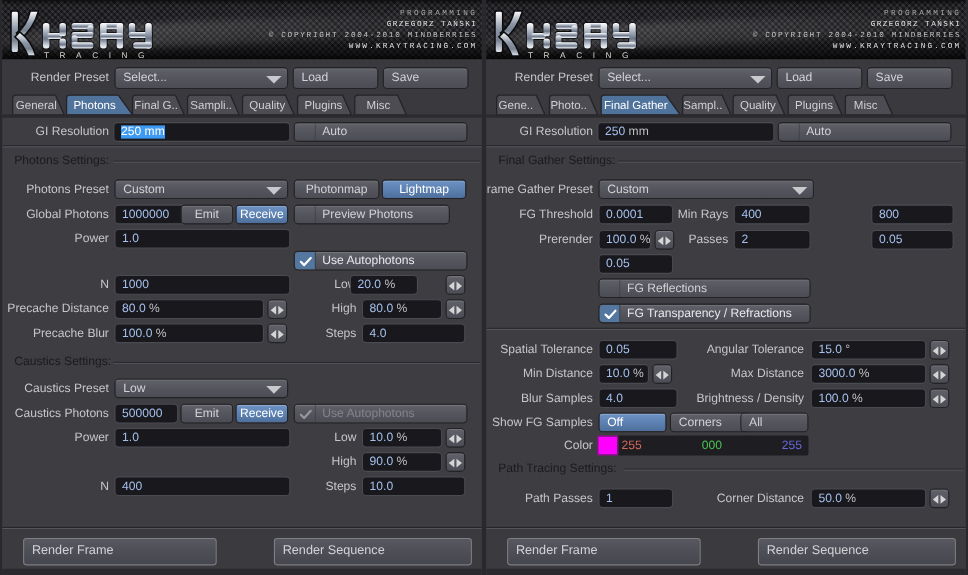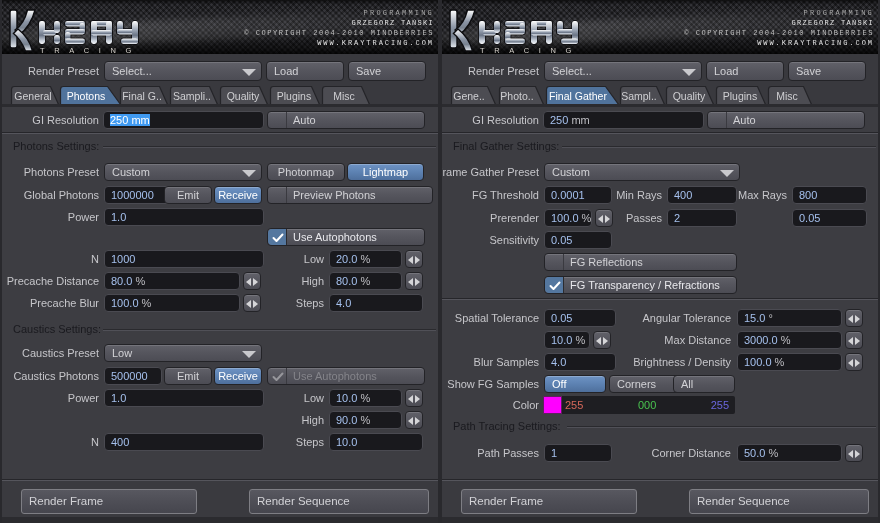--- a/index.html
+++ b/index.html
@@ -143,38 +143,38 @@
 <div class="hdr" style="left:11px;top:140px">Photons Settings:</div>
 <div class="hline" style="left:101px;top:146px;width:333px"></div>
 <div class="lbl" style="left:-53px;top:163px;width:150px">Photons Preset</div>
 <div class="btn left" style="left:102px;top:163px;width:158px;height:18px;line-height:16px">Custom<span class="tri" style="top:6px"></span></div>
 <div class="btn" style="left:265px;top:163px;width:78px;height:18px;line-height:16px">Photonmap</div>
 <div class="btn blue" style="left:345px;top:163px;width:77px;height:18px;line-height:16px">Lightmap</div>
 <div class="lbl" style="left:-53px;top:186px;width:150px">Global Photons</div>
 <div class="in" style="left:102px;top:186px;width:68px"><span class="num">1000000</span></div>
 <div class="btn" style="left:162px;top:186px;width:48px;height:18px;line-height:16px">Emit</div>
 <div class="btn blue" style="left:212px;top:186px;width:48px;height:18px;line-height:16px">Receive</div>
-<div class="btn" style="left:265px;top:186px;width:166px;text-align:left">
+<div class="btn" style="left:265px;top:186px;width:142px;text-align:left">
 <span class="divbox" style="width:19px"></span>
 <span style="position:absolute;left:25px;top:0;line-height:16px;color:#d2d2d6">Preview Photons</span>
 </div>
 <div class="lbl" style="left:-53px;top:208px;width:150px">Power</div>
 <div class="in" style="left:102px;top:208px;width:160px"><span class="num">1.0</span></div>
 <div class="btn" style="left:265px;top:228px;width:158px;text-align:left">
 <span class="divbox bluebox" style="width:19px">
         <svg width="12" height="10" viewBox="0 0 12 10" style="position:absolute;left:4px;top:4px">
           <path d="M1.5 5 L4.5 8 L10.5 1.5" stroke="#ffffff" stroke-width="2" fill="none" stroke-linecap="round" stroke-linejoin="round"></path>
         </svg>
       </span>
 <span style="position:absolute;left:25px;top:0;line-height:16px;color:#e8e8ec">Use Autophotons</span>
 </div>
 <div class="lbl" style="left:-53px;top:250px;width:150px">N</div>
 <div class="in" style="left:102px;top:250px;width:160px"><span class="num">1000</span></div>
 <div class="lbl" style="left:172px;top:250px;width:150px">Low</div>
-<div class="in" style="left:327px;top:250px;width:73px"><span class="num">20.0</span> <span class="unit">%</span></div>
+<div class="in" style="left:316px;top:250px;width:62px"><span class="num">20.0</span> <span class="unit">%</span></div>
 <div class="sl" style="left:403px;top:250px">
       <i class="l"></i>
       <i class="r"></i>
     </div>
 <div class="lbl" style="left:-53px;top:272px;width:150px">Precache Distance</div>
 <div class="in" style="left:102px;top:272px;width:136px"><span class="num">80.0</span> <span class="unit">%</span></div>
 <div class="sl" style="left:241px;top:272px">
       <i class="l"></i>
       <i class="r"></i>
     </div>
@@ -331,32 +331,30 @@
 </div>
 <div class="groove" style="left:0px;top:132px;width:436px"></div>
 <div class="hdr" style="left:11px;top:140px">Final Gather Settings:</div>
 <div class="hline" style="left:120px;top:146px;width:314px"></div>
 <div class="lbl" style="left:-53px;top:163px;width:150px">Frame Gather Preset</div>
 <div class="btn left" style="left:102px;top:163px;width:196px;height:18px;line-height:16px">Custom<span class="tri" style="top:6px"></span></div>
 <div class="lbl" style="left:-53px;top:186px;width:150px">FG Threshold</div>
 <div class="in" style="left:102px;top:186px;width:68px"><span class="num">0.0001</span></div>
 <div class="lbl" style="left:70px;top:186px;width:150px">Min Rays</div>
 <div class="in" style="left:225px;top:186px;width:70px"><span class="num">400</span></div>
-<div class="lbl" style="left:195px;top:186px;width:150px">Max Rays</div>
 <div class="in" style="left:350px;top:186px;width:75px"><span class="num">800</span></div>
 <div class="lbl" style="left:-53px;top:209px;width:150px">Prerender</div>
 <div class="in" style="left:102px;top:209px;width:48px"><span class="num">100.0</span> <span class="unit">%</span></div>
 <div class="sl" style="left:153px;top:209px">
       <i class="l"></i>
       <i class="r"></i>
     </div>
 <div class="lbl" style="left:70px;top:209px;width:150px">Passes</div>
 <div class="in" style="left:225px;top:209px;width:70px"><span class="num">2</span></div>
 <div class="in" style="left:350px;top:209px;width:75px"><span class="num">0.05</span></div>
-<div class="lbl" style="left:-53px;top:231px;width:150px">Sensitivity</div>
 <div class="in" style="left:102px;top:231px;width:68px"><span class="num">0.05</span></div>
 <div class="btn" style="left:102px;top:253px;width:193px;text-align:center">
 <span class="divbox" style="width:19px"></span>
 <span style="position:absolute;left:25px;top:0;line-height:16px;color:#d2d2d6">FG Reflections</span>
 </div>
 <div class="btn" style="left:102px;top:276px;width:193px;text-align:right">
 <span class="divbox bluebox" style="width:19px">
         <svg width="12" height="10" viewBox="0 0 12 10" style="position:absolute;left:4px;top:4px">
           <path d="M1.5 5 L4.5 8 L10.5 1.5" stroke="#ffffff" stroke-width="2" fill="none" stroke-linecap="round" stroke-linejoin="round"></path>
         </svg>
@@ -365,20 +363,21 @@
 </div>
 <div class="groove" style="left:0px;top:298px;width:436px"></div>
 <div class="lbl" style="left:-53px;top:309px;width:150px">Spatial Tolerance</div>
 <div class="in" style="left:102px;top:309px;width:72px"><span class="num">0.05</span></div>
 <div class="lbl" style="left:139px;top:309px;width:150px">Angular Tolerance</div>
 <div class="in" style="left:295px;top:309px;width:105px"><span class="num">15.0</span> <span class="unit">°</span></div>
 <div class="sl" style="left:403px;top:309px">
       <i class="l"></i>
       <i class="r"></i>
     </div>
+<div class="lbl" style="left:-53px;top:331px;width:150px">Min Distance</div>
 <div class="in" style="left:102px;top:331px;width:46px"><span class="num">10.0</span> <span class="unit">%</span></div>
 <div class="sl" style="left:151px;top:331px">
       <i class="l"></i>
       <i class="r"></i>
     </div>
 <div class="lbl" style="left:139px;top:331px;width:150px">Max Distance</div>
 <div class="in" style="left:295px;top:331px;width:105px"><span class="num">3000.0</span> <span class="unit">%</span></div>
 <div class="sl" style="left:403px;top:331px">
       <i class="l"></i>
       <i class="r"></i>

